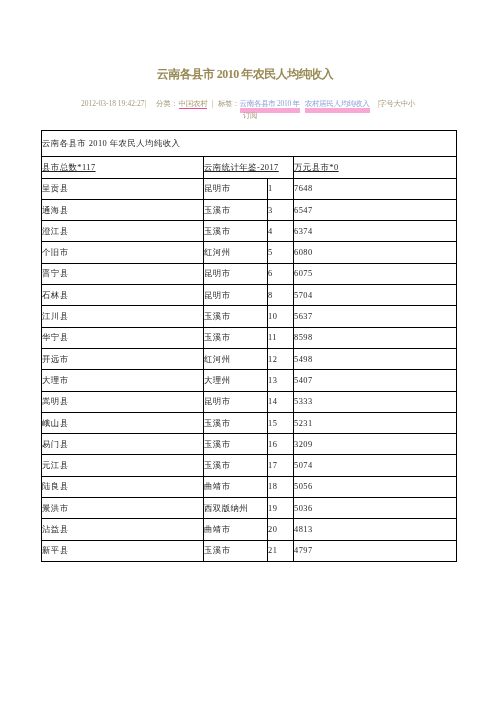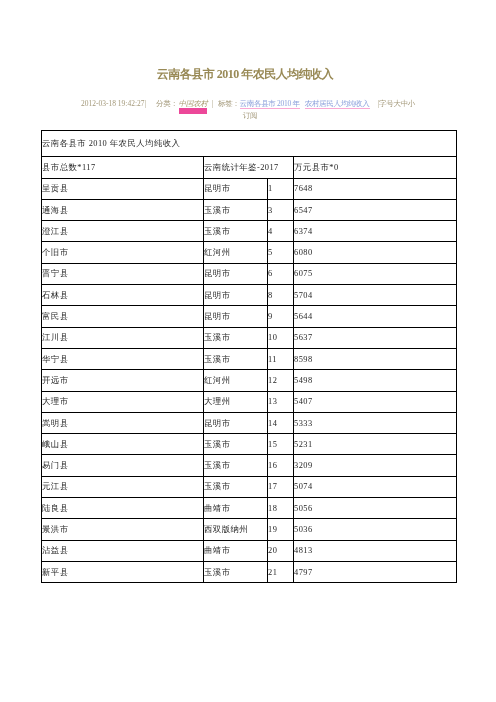--- a/index.html
+++ b/index.html
@@ -9,31 +9,31 @@
   .title{position:absolute;left:-3px;top:68px;width:496px;text-align:center;
          color:#998a56;font-weight:bold;font-size:12px;letter-spacing:-0.5px;
          line-height:12px;white-space:nowrap;transform:translateZ(0);}
 
   .meta{position:absolute;left:78px;top:98px;width:344px;text-align:center;
         font-size:7.5px;line-height:12px;color:#a39879;transform:translateZ(0);}
   .meta .cjk{letter-spacing:-0.3px;}
   .meta>a{white-space:nowrap;}
   .meta>span{white-space:nowrap;text-align:right;}
   .meta>span.wrappable{white-space:normal;word-break:break-all;}
-  .meta .brown{color:#a89a6e;border-bottom:6px solid #ec4899;text-decoration:none;font-style:italic;}
-  .meta .blue{color:#8ba0db;border-bottom:1px solid #f9a8d4;text-decoration:none;}
+  .meta .brown{color:#a89a6e;border-bottom:1px solid #ec4899;text-decoration:none;}
+  .meta .blue{color:#8ba0db;border-bottom:5px solid #f9a8d4;text-decoration:none;}
   .meta .gap{display:inline-block;}
 
   table.data{position:absolute;left:41px;top:130px;width:415px;
              border-collapse:collapse;table-layout:fixed;transform:translateZ(0);}
   table.data td{border:1px solid #000000;font-size:8.4px;letter-spacing:0.45px;
                 color:#1f1f1f;padding:0;vertical-align:middle;line-height:11px;
                 height:21.3px;box-sizing:border-box;white-space:nowrap;overflow:hidden;}
   table.data tr.caption-row td{height:26px;}
-  table.data tr.header-row td{height:21.6px;}
+  table.data tr.header-row td{height:21.6px;text-decoration:underline;}
   col.c1{width:162px}col.c2{width:64px}col.c3{width:26px}col.c4{width:163px}
 </style>
 </head>
 <body>
 
 <div class="page">
 
   <div class="title">云南各县市 2010 年农民人均纯收入</div>
 
   <div class="meta">
@@ -84,26 +84,20 @@
         <td>晋宁县</td>
         <td>昆明市</td>
         <td>6</td>
         <td>6075</td>
       </tr>
       <tr>
         <td>石林县</td>
         <td>昆明市</td>
         <td>8</td>
         <td>5704</td>
-      </tr>
-      <tr>
-        <td>富民县</td>
-        <td>昆明市</td>
-        <td>9</td>
-        <td>5644</td>
       </tr>
       <tr>
         <td>江川县</td>
         <td>玉溪市</td>
         <td>10</td>
         <td>5637</td>
       </tr>
       <tr>
         <td>华宁县</td>
         <td>玉溪市</td>

